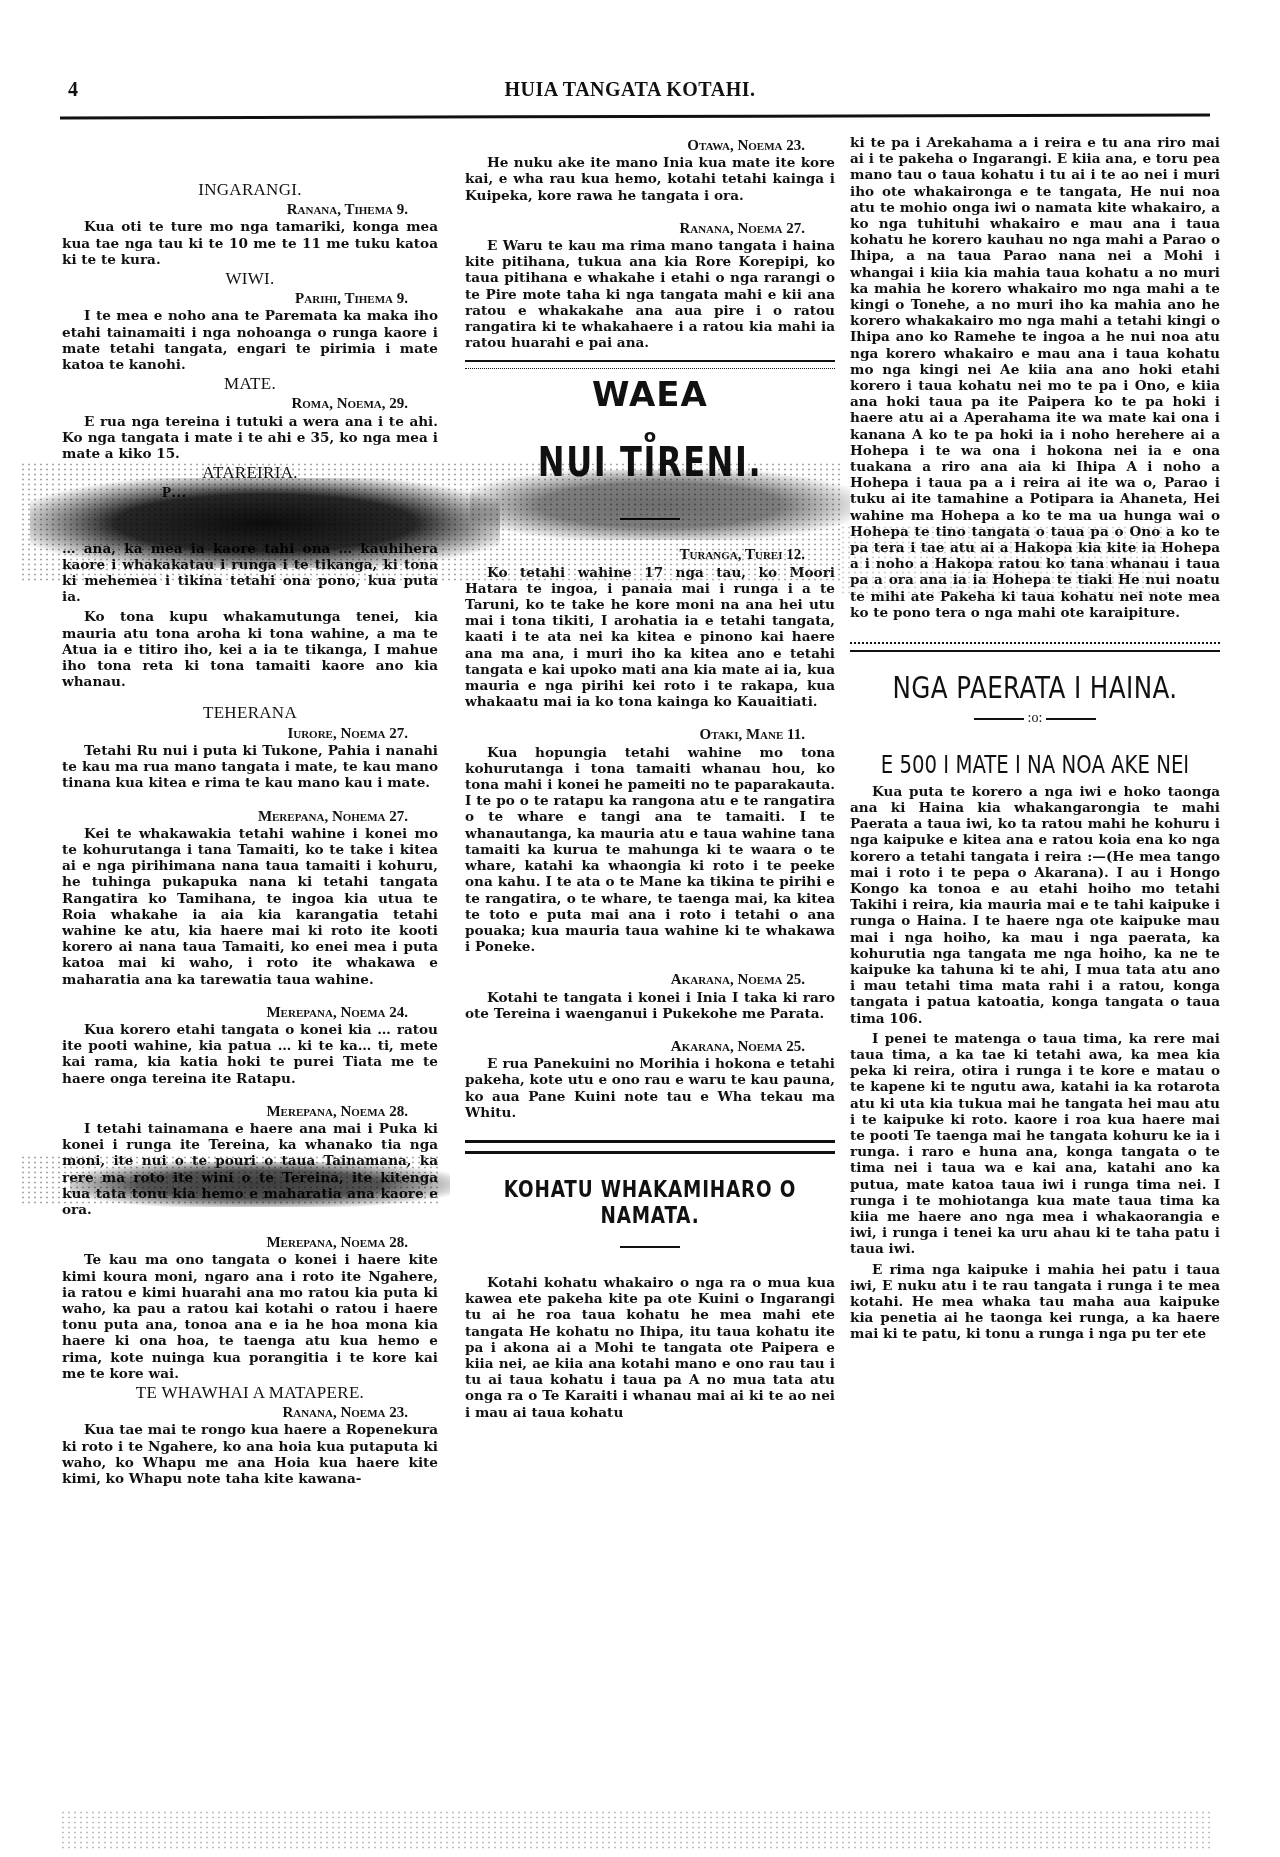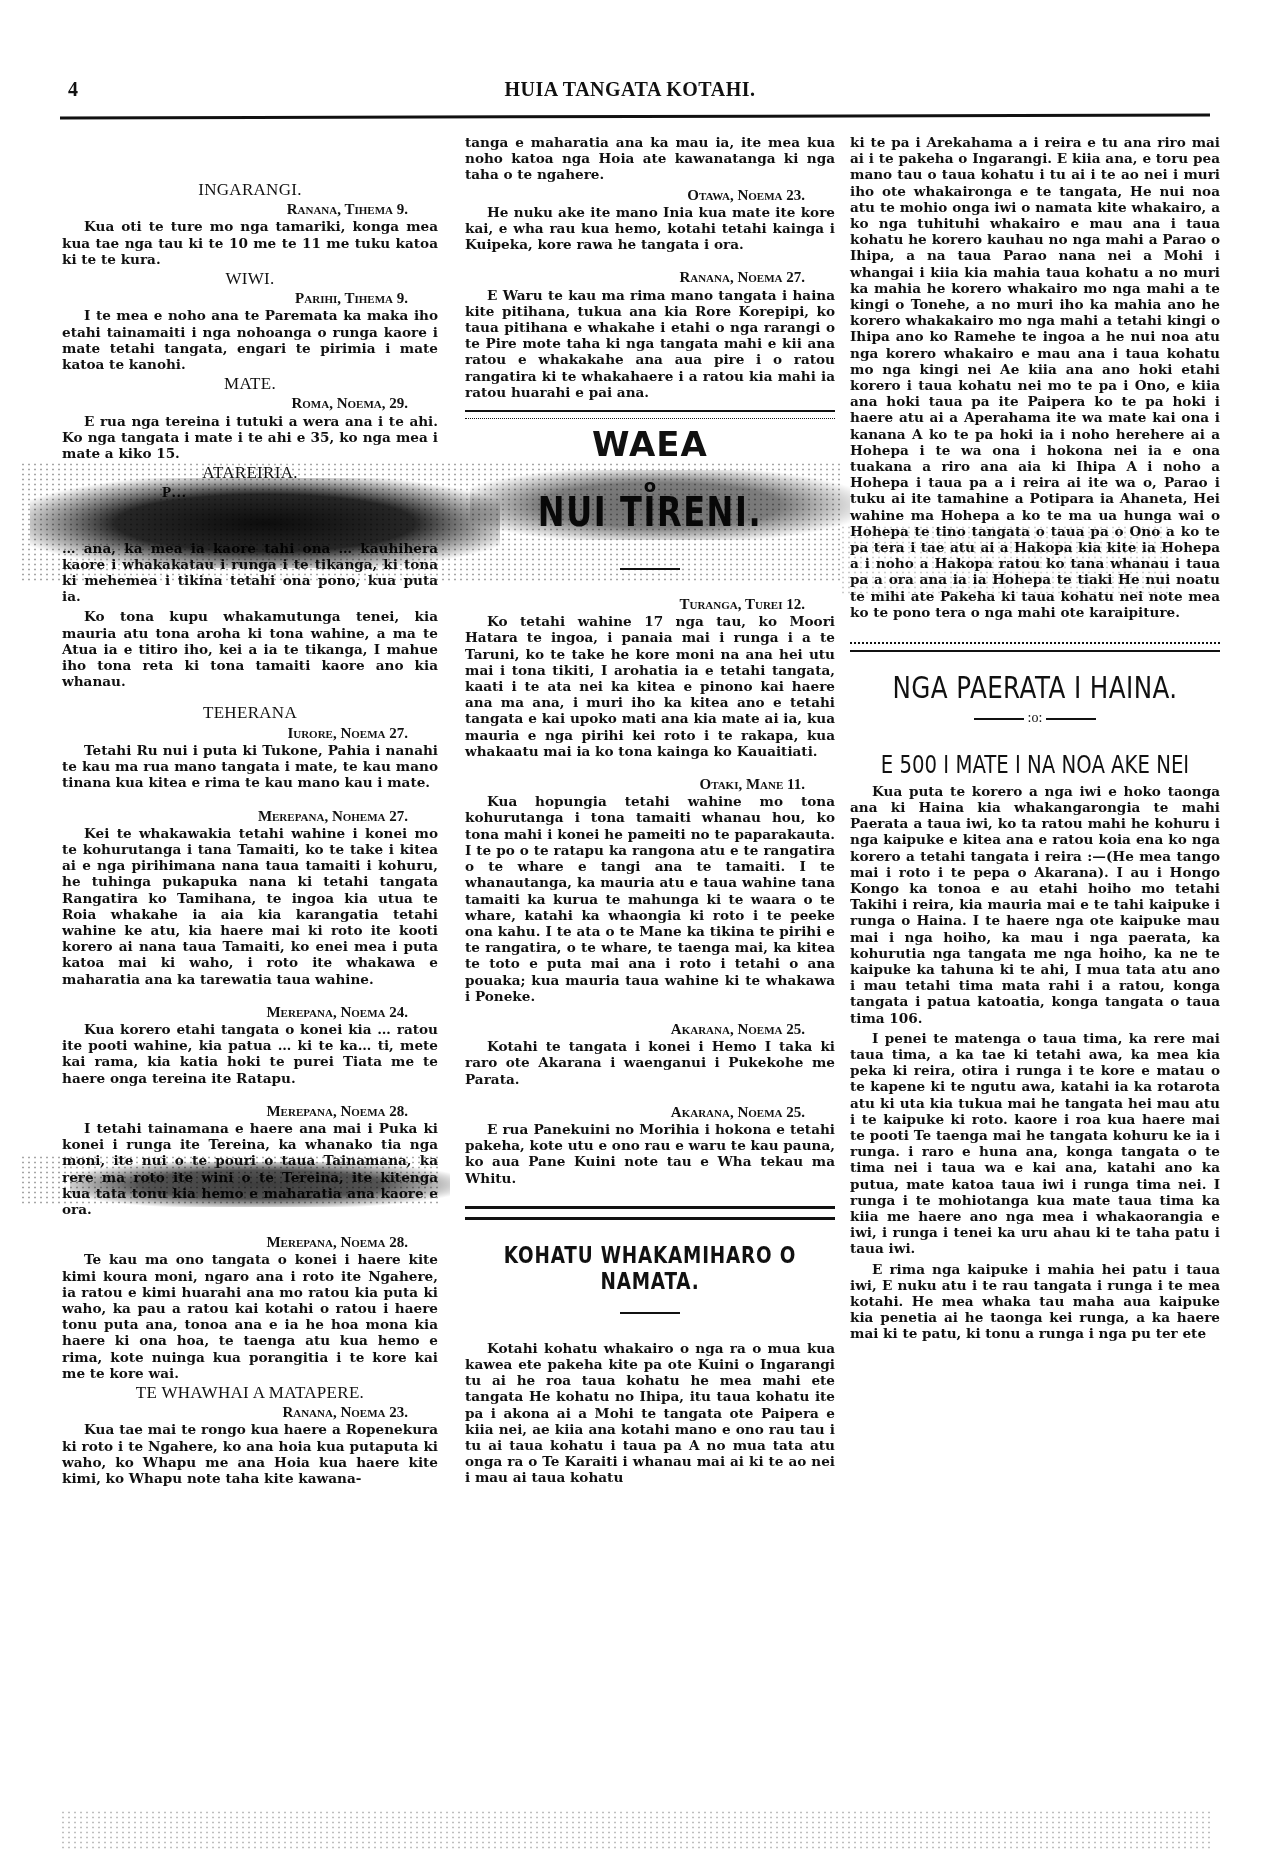--- a/index.html
+++ b/index.html
@@ -90,21 +90,20 @@
 
     <div class="dateline">Merepana, Noema 28.</div>
     <p>Te kau ma ono tangata o konei i haere kite kimi koura moni, ngaro ana i roto ite Ngahere, ia ratou e kimi huarahi ana mo ratou kia puta ki waho, ka pau a ratou kai kotahi o ratou i haere tonu puta ana, tonoa ana e ia he hoa mona kia haere ki ona hoa, te taenga atu kua hemo e rima, kote nuinga kua porangitia i te kore kai me te kore wai.</p>
 
     <div class="place">TE WHAWHAI A MATAPERE.</div>
     <div class="dateline">Ranana, Noema 23.</div>
     <p>Kua tae mai te rongo kua haere a Ropenekura ki roto i te Ngahere, ko ana hoia kua putaputa ki waho, ko Whapu me ana Hoia kua haere kite kimi, ko Whapu note taha kite kawana-</p>
   </div>
 
   <div class="col col-mid">
-    <p style="text-indent:0">tanga e maharatia ana ka mau ia, ite mea kua noho katoa nga Hoia ate kawanatanga ki nga taha o te ngahere.</p>
     <div class="dateline">Otawa, Noema 23.</div>
     <p>He nuku ake ite mano Inia kua mate ite kore kai, e wha rau kua hemo, kotahi tetahi kainga i Kuipeka, kore rawa he tangata i ora.</p>
     <div class="gap"></div>
     <div class="dateline">Ranana, Noema 27.</div>
     <p>E Waru te kau ma rima mano tangata i haina kite pitihana, tukua ana kia Rore Korepipi, ko taua pitihana e whakahe i etahi o nga rarangi o te Pire mote taha ki nga tangata mahi e kii ana ratou e whakakahe ana aua pire i o ratou rangatira ki te whakahaere i a ratou kia mahi ia ratou huarahi e pai ana.</p>
 
     <div class="banner">
       <div class="wavy"></div>
       <div class="b1">WAEA</div>
       <div class="b2">o</div>
@@ -112,21 +111,21 @@
     </div>
     <div class="short-rule"></div>
 
     <div class="dateline">Turanga, Turei 12.</div>
     <p>Ko tetahi wahine 17 nga tau, ko Moori Hatara te ingoa, i panaia mai i runga i a te Taruni, ko te take he kore moni na ana hei utu mai i tona tikiti, I arohatia ia e tetahi tangata, kaati i te ata nei ka kitea e pinono kai haere ana ma ana, i muri iho ka kitea ano e tetahi tangata e kai upoko mati ana kia mate ai ia, kua mauria e nga pirihi kei roto i te rakapa, kua whakaatu mai ia ko tona kainga ko Kauaitiati.</p>
     <div class="gap"></div>
     <div class="dateline">Otaki, Mane 11.</div>
     <p>Kua hopungia tetahi wahine mo tona kohurutanga i tona tamaiti whanau hou, ko tona mahi i konei he pameiti no te paparakauta. I te po o te ratapu ka rangona atu e te rangatira o te whare e tangi ana te tamaiti. I te whanautanga, ka mauria atu e taua wahine tana tamaiti ka kurua te mahunga ki te waara o te whare, katahi ka whaongia ki roto i te peeke ona kahu. I te ata o te Mane ka tikina te pirihi e te rangatira, o te whare, te taenga mai, ka kitea te toto e puta mai ana i roto i tetahi o ana pouaka; kua mauria taua wahine ki te whakawa i Poneke.</p>
     <div class="gap"></div>
     <div class="dateline">Akarana, Noema 25.</div>
-    <p>Kotahi te tangata i konei i Hemo I taka ki raro ote Akarana i waenganui i Pukekohe me Parata.</p>
+    <p>Kotahi te tangata i konei i Inia I taka ki raro ote Tereina i waenganui i Pukekohe me Parata.</p>
     <div class="gap"></div>
     <div class="dateline">Akarana, Noema 25.</div>
     <p>E rua Panekuini no Morihia i hokona e tetahi pakeha, kote utu e ono rau e waru te kau pauna, ko aua Pane Kuini note tau e Wha tekau ma Whitu.</p>
 
     <div class="double-rule"></div>
     <div class="article-title">KOHATU WHAKAMIHARO O NAMATA.</div>
     <div class="short-rule" style="margin-top:18px"></div>
     <p>Kotahi kohatu whakairo o nga ra o mua kua kawea ete pakeha kite pa ote Kuini o Ingarangi tu ai he roa taua kohatu he mea mahi ete tangata He kohatu no Ihipa, itu taua kohatu ite pa i akona ai a Mohi te tangata ote Paipera e kiia nei, ae kiia ana kotahi mano e ono rau tau i tu ai taua kohatu i taua pa A no mua tata atu onga ra o Te Karaiti i whanau mai ai ki te ao nei i mau ai taua kohatu</p>
   </div>
 

